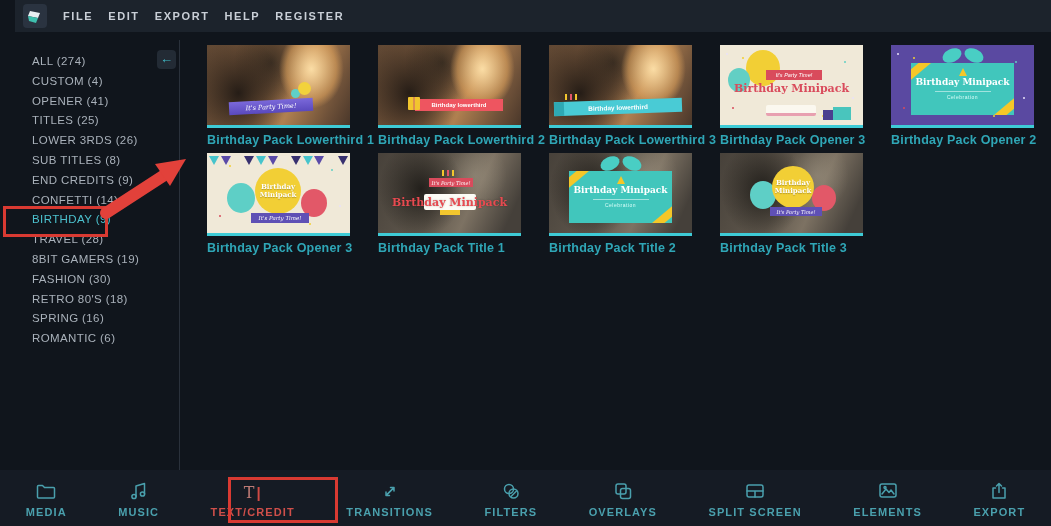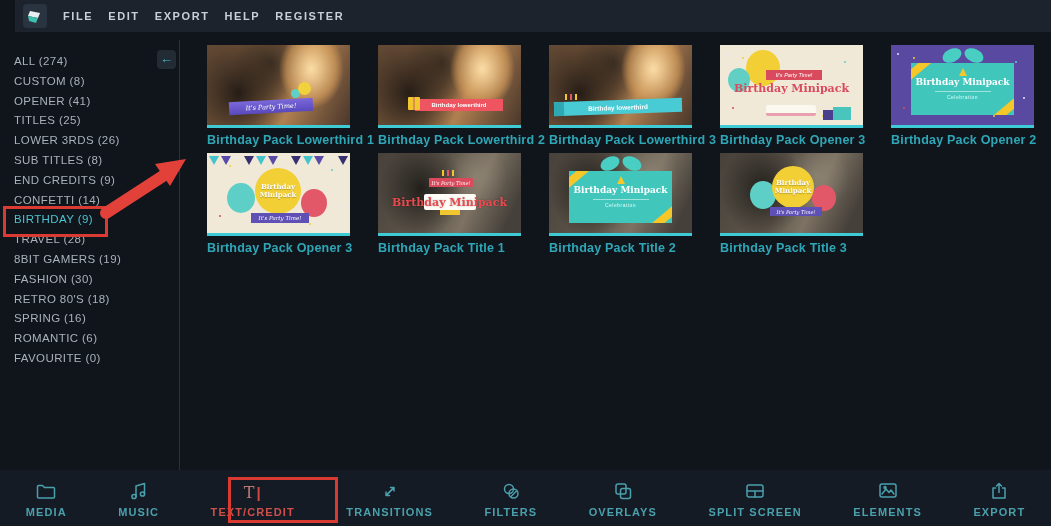--- a/index.html
+++ b/index.html
@@ -10,21 +10,21 @@
   .topbar{position:absolute;left:0;top:0;width:1051px;height:32px;background:#1c232c;
     display:flex;align-items:center;z-index:5;margin-left:15px;}
   .logo-btn{width:24px;height:24px;margin:0 16px 0 8px;background:#2a3340;border-radius:4px;
     position:relative;flex:0 0 auto;}
   .menu-item{font-size:11px;font-weight:700;letter-spacing:1.6px;color:#c9cfd7;
     margin-right:15px;cursor:default;}
 
   
   .sidebar{position:absolute;left:0;top:32px;width:179px;height:438px;}
   .side-list{padding-top:20px;}
-  .side-item{height:19.8px;line-height:19.8px;padding-left:14px;font-size:11.5px;
+  .side-item{height:19.8px;line-height:19.8px;padding-left:32px;font-size:11.5px;
     color:#a9b1ba;letter-spacing:.4px;white-space:nowrap;}
   .side-item.selected{color:#4cc2cf;}
   .back-btn{position:absolute;top:18px;right:3px;width:19px;height:19px;background:#232b35;
     border-radius:4px;color:#41bcc9;font-size:13px;text-align:center;line-height:18px;}
   .v-divider{position:absolute;left:179px;top:40px;height:430px;width:1px;background:#2a313b;}
 
   
   .main{position:absolute;left:180px;top:32px;width:871px;height:438px;}
   .grid{display:flex;flex-wrap:wrap;padding:13px 0 0 27px;column-gap:28px;row-gap:6px;}
   .card{width:143px;}
@@ -153,35 +153,34 @@
   <div class="menu-item">FILE</div>
   <div class="menu-item">EDIT</div>
   <div class="menu-item">EXPORT</div>
   <div class="menu-item">HELP</div>
   <div class="menu-item">REGISTER</div>
 </div>
 
 <div class="sidebar">
   <div class="side-list">
     <div class="side-item">ALL (274)</div>
-    <div class="side-item">CUSTOM (8)</div>
+    <div class="side-item">CUSTOM (4)</div>
     <div class="side-item">OPENER (41)</div>
     <div class="side-item">TITLES (25)</div>
     <div class="side-item">LOWER 3RDS (26)</div>
     <div class="side-item">SUB TITLES (8)</div>
     <div class="side-item">END CREDITS (9)</div>
     <div class="side-item">CONFETTI (14)</div>
     <div class="side-item selected">BIRTHDAY (9)</div>
     <div class="side-item">TRAVEL (28)</div>
     <div class="side-item">8BIT GAMERS (19)</div>
     <div class="side-item">FASHION (30)</div>
     <div class="side-item">RETRO 80'S (18)</div>
     <div class="side-item">SPRING (16)</div>
     <div class="side-item">ROMANTIC (6)</div>
-    <div class="side-item">FAVOURITE (0)</div>
   </div>
   <div class="back-btn">←</div>
 </div>
 <div class="v-divider"></div>
 
 <div class="main">
   <div class="grid">
 
     <div class="card">
       <div class="thumb photo-warm v-lt1">

